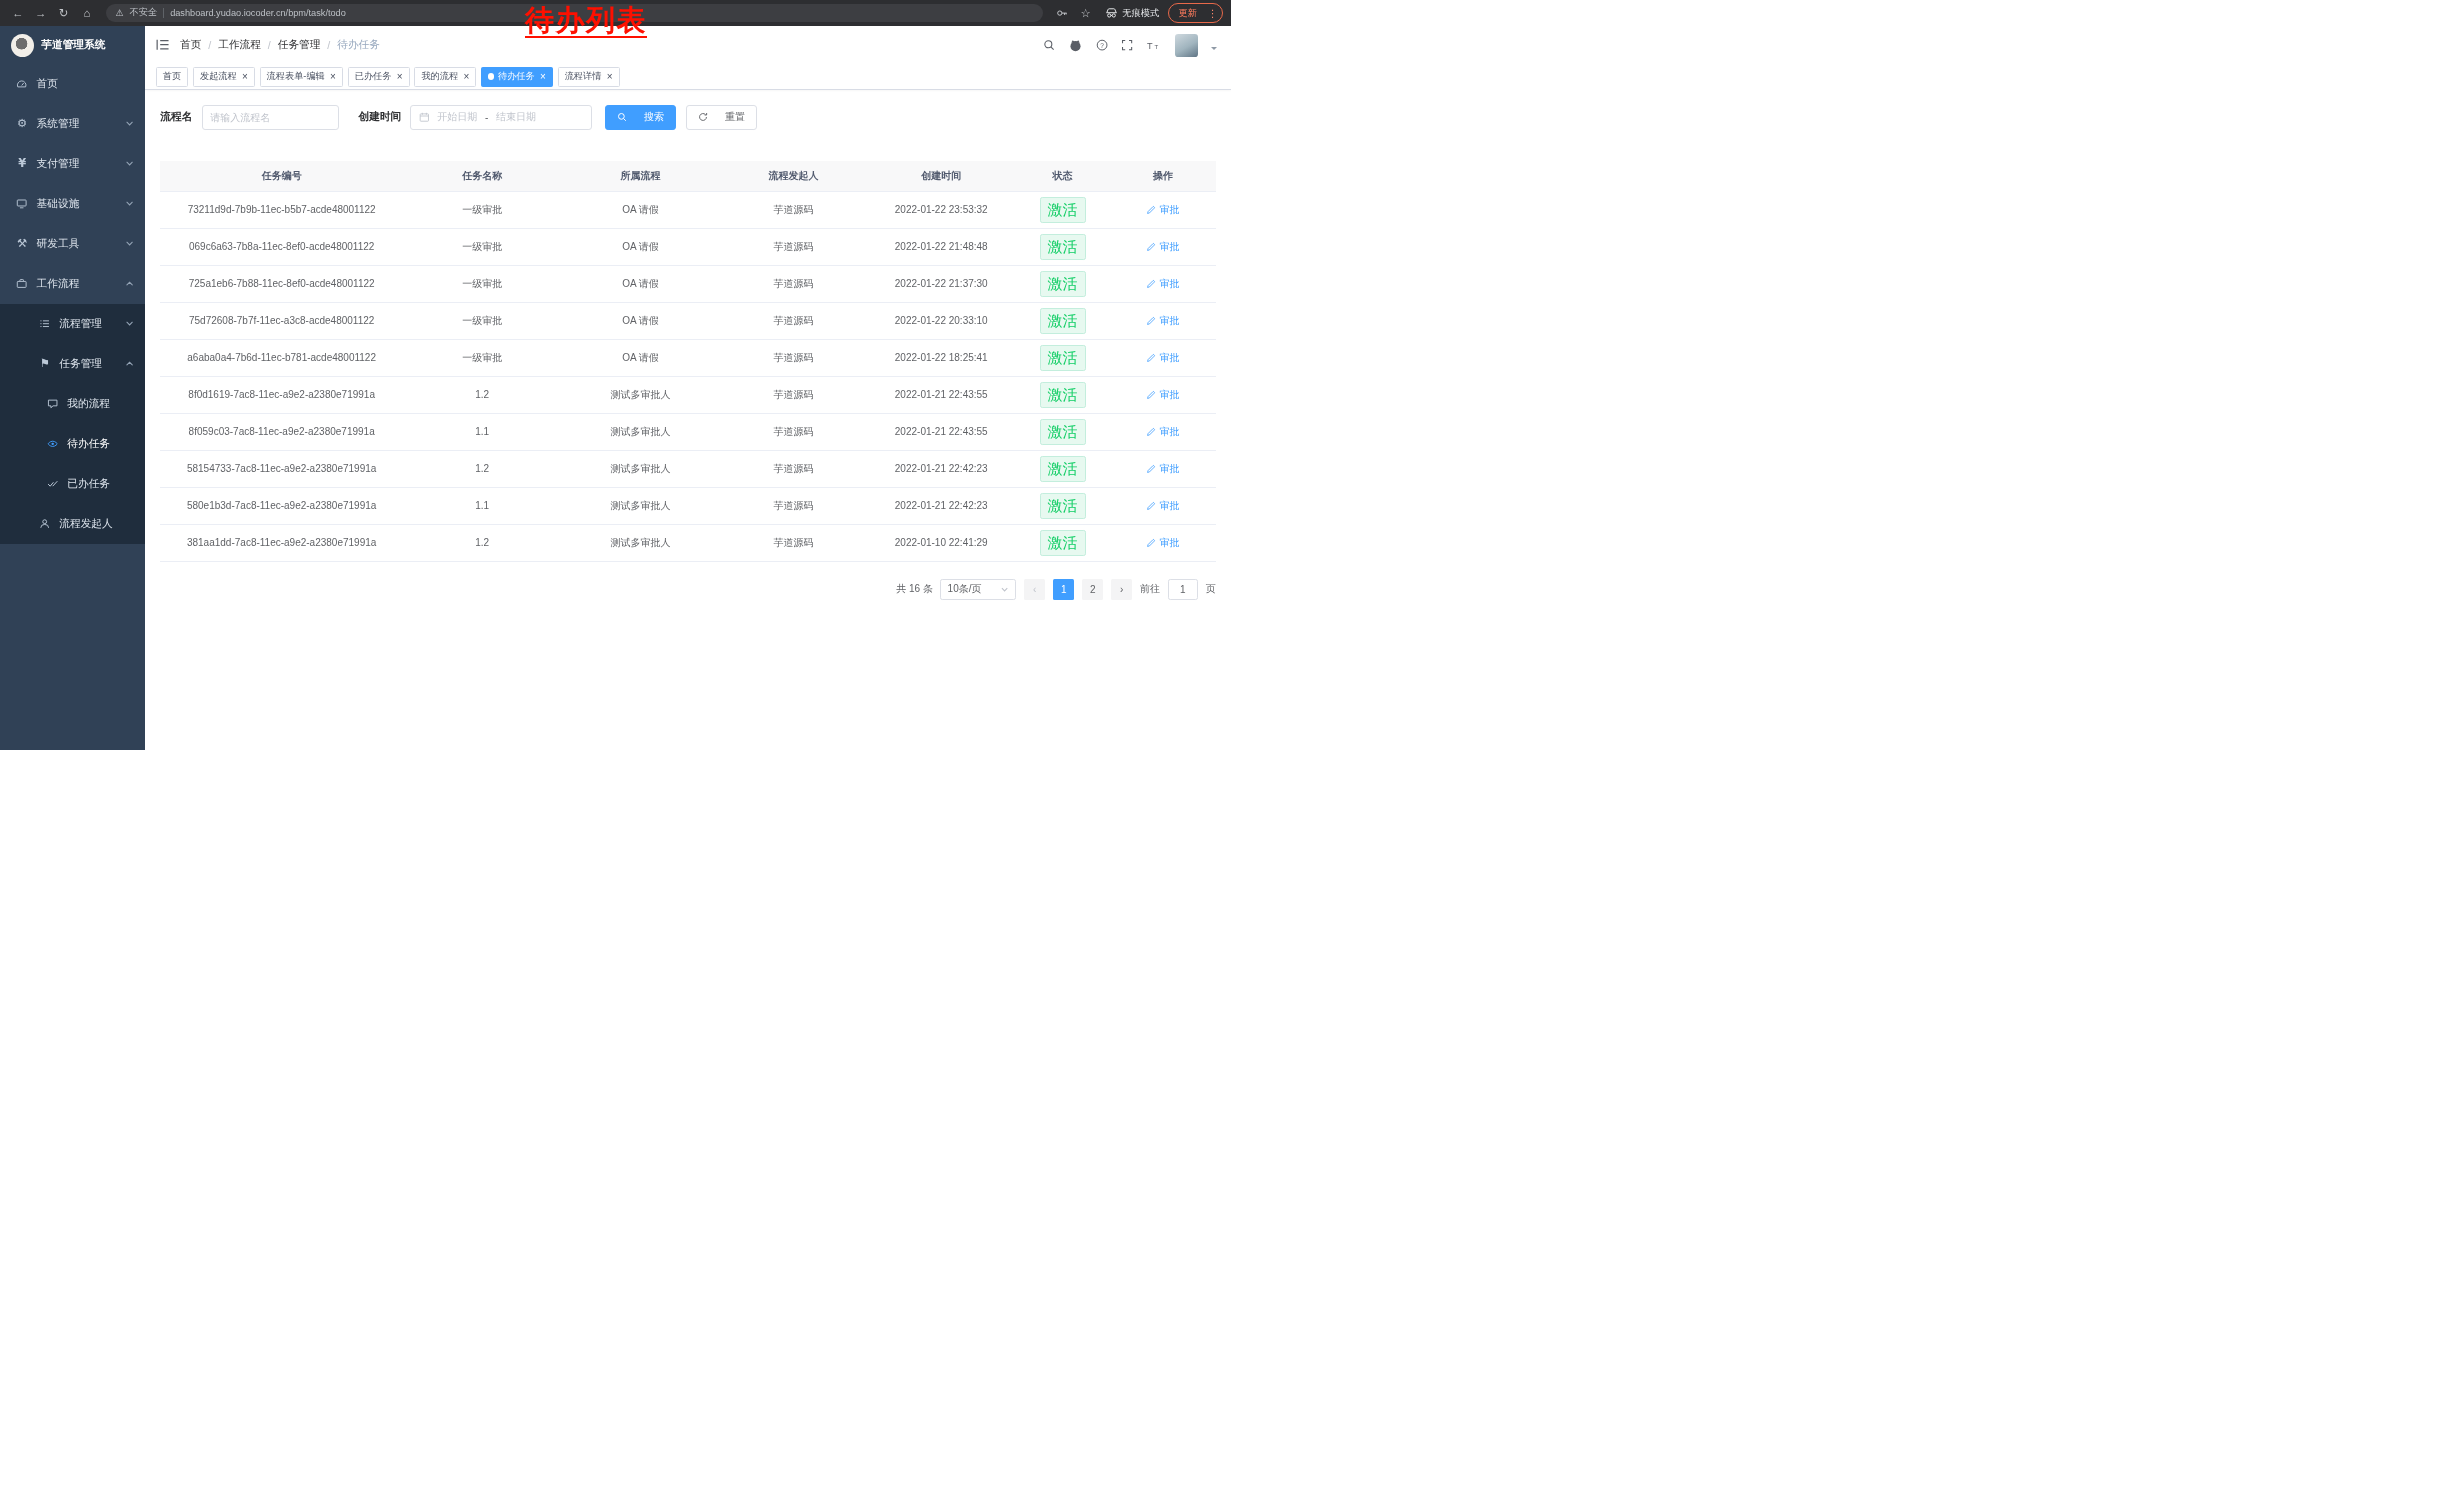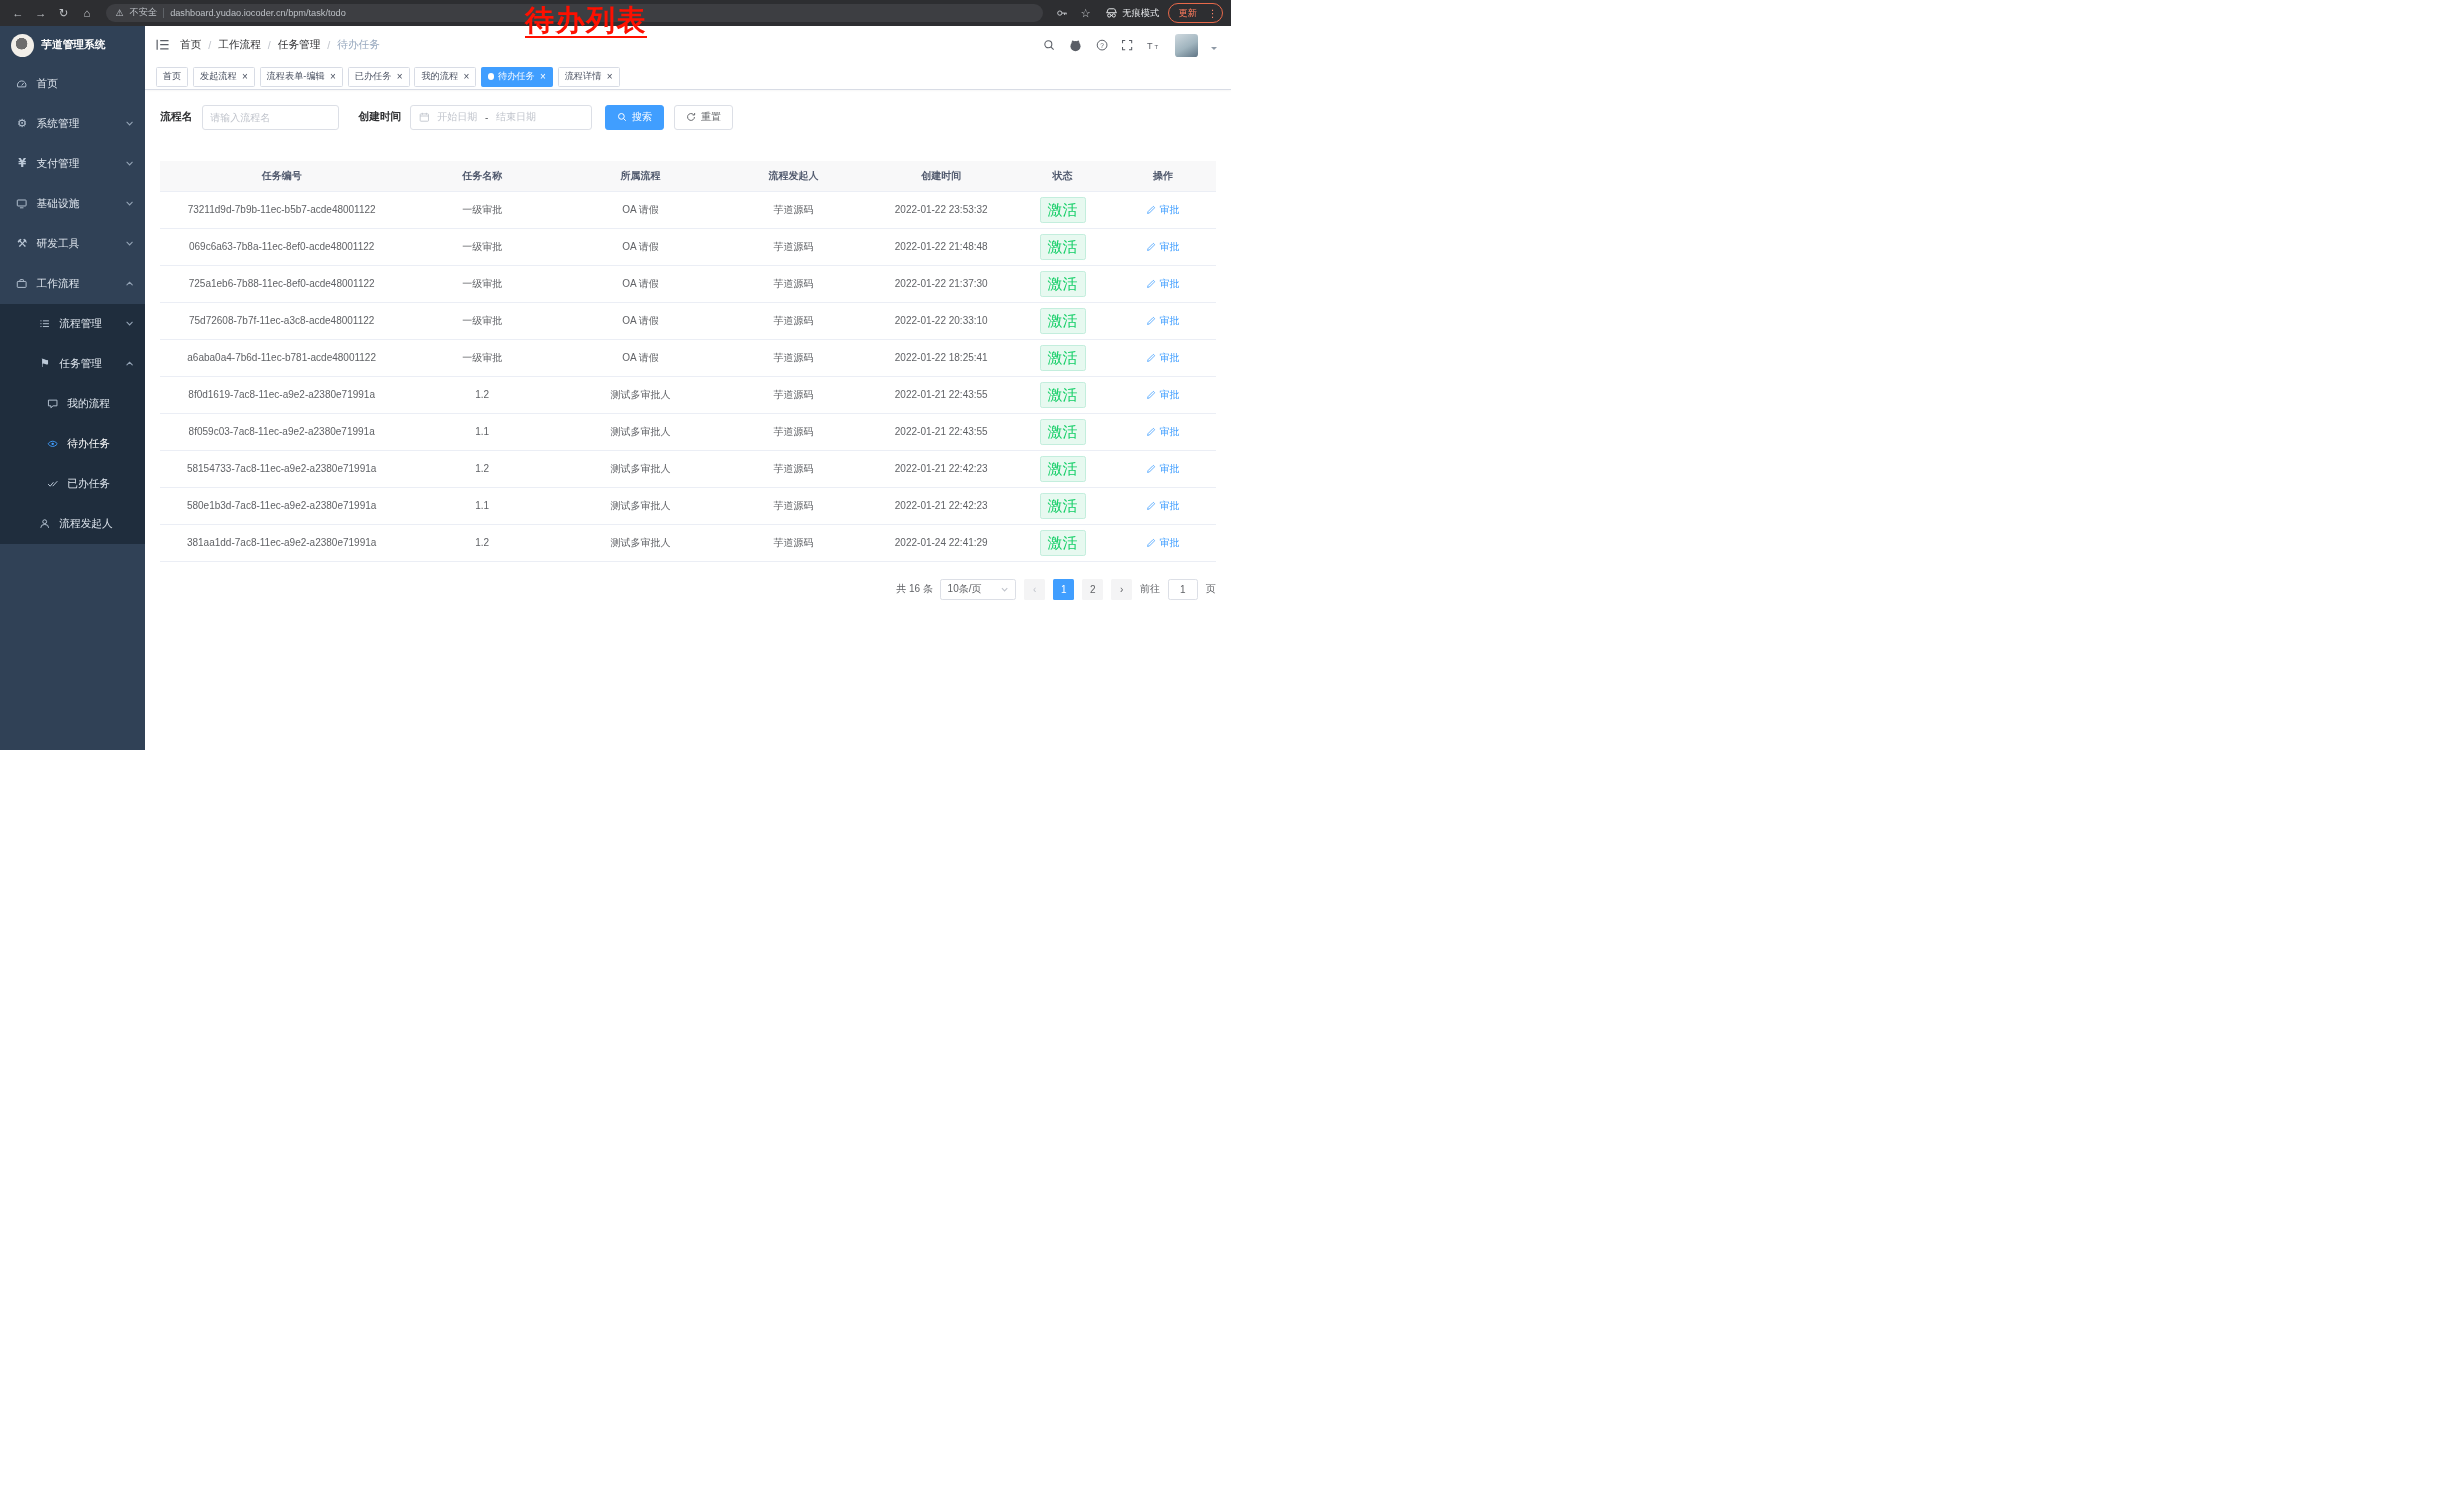--- a/index.html
+++ b/index.html
@@ -57,21 +57,21 @@
 
   
   .content{padding:15.3px 15.3px 0;flex:1;min-width:0}
   .filter-row{display:flex;align-items:center;margin-bottom:31px}
   .f-label{font-size:10.7px;font-weight:700;color:#303133;margin-right:9.2px;white-space:nowrap}
   .f-input{width:137px;height:24.4px;border:0.8px solid #dcdfe6;border-radius:3.1px;padding:0 7.6px;font-size:10px;color:#606266;background:#fff;outline:none}
   .f-input::placeholder{color:#c0c4cc}
   .gap{width:20px;flex-shrink:0}
   .date-range{width:182px;height:24.4px;border:0.8px solid #dcdfe6;border-radius:3.1px;display:flex;align-items:center;padding:0 7.6px;gap:7.6px;color:#c0c4cc;font-size:10px;margin-right:12.2px;cursor:pointer}
   .date-range .cal{display:flex;color:#c0c4cc}
-  .btn{height:24.4px;display:inline-flex;align-items:center;gap:5px;padding:0 11.4px;border-radius:3.1px;font-size:10px;cursor:pointer;border:0.8px solid #dcdfe6;background:#fff;color:#606266;font-family:inherit}
+  .btn{height:24.4px;display:inline-flex;align-items:center;gap:17px;padding:0 11.4px;border-radius:3.1px;font-size:10px;cursor:pointer;border:0.8px solid #dcdfe6;background:#fff;color:#606266;font-family:inherit}
   .btn.primary{background:#409eff;border-color:#409eff;color:#fff;margin-right:9.2px}
 
   
   table{width:100%;border-collapse:collapse;table-layout:fixed}
   th{background:#f8f8f9;color:#515a6e;font-size:10px;font-weight:700;height:30.5px;border-bottom:0.8px solid #ebeef5;text-align:center;white-space:nowrap}
   td{height:37px;font-size:10px;color:#606266;border-bottom:0.8px solid #ebeef5;text-align:center;overflow:hidden;white-space:nowrap;text-overflow:ellipsis}
   .tag-success{display:inline-block;padding:2.3px 6.9px;font-size:15px;border-radius:2.3px;background:#e7f9f0;color:#13ce66;border:0.8px solid #c3eedd;line-height:1.3}
   .link{color:#409eff;display:inline-flex;align-items:center;gap:3.1px;cursor:pointer}
 
   
@@ -547,21 +547,21 @@
                     </svg>
                   </span>
                   <span>审批</span>
                 </span></td>
             </tr>
             <tr>
               <td>381aa1dd-7ac8-11ec-a9e2-a2380e71991a</td>
               <td>1.2</td>
               <td>测试多审批人</td>
               <td>芋道源码</td>
-              <td>2022-01-24 22:41:29</td>
+              <td>2022-01-10 22:41:29</td>
               <td><span class="tag-success">激活</span></td>
               <td><span class="link">
                   <span style="display: flex;">
                     <svg width="10" height="10" viewBox="0 0 16 16">
                       <path d="M2.5 13.5l.8-3L11 2.8a1.2 1.2 0 0 1 1.7 0l.5.5a1.2 1.2 0 0 1 0 1.7L5.5 12.7z" fill="none" stroke="currentColor" stroke-width="1.3"></path>
                     </svg>
                   </span>
                   <span>审批</span>
                 </span></td>
             </tr>

